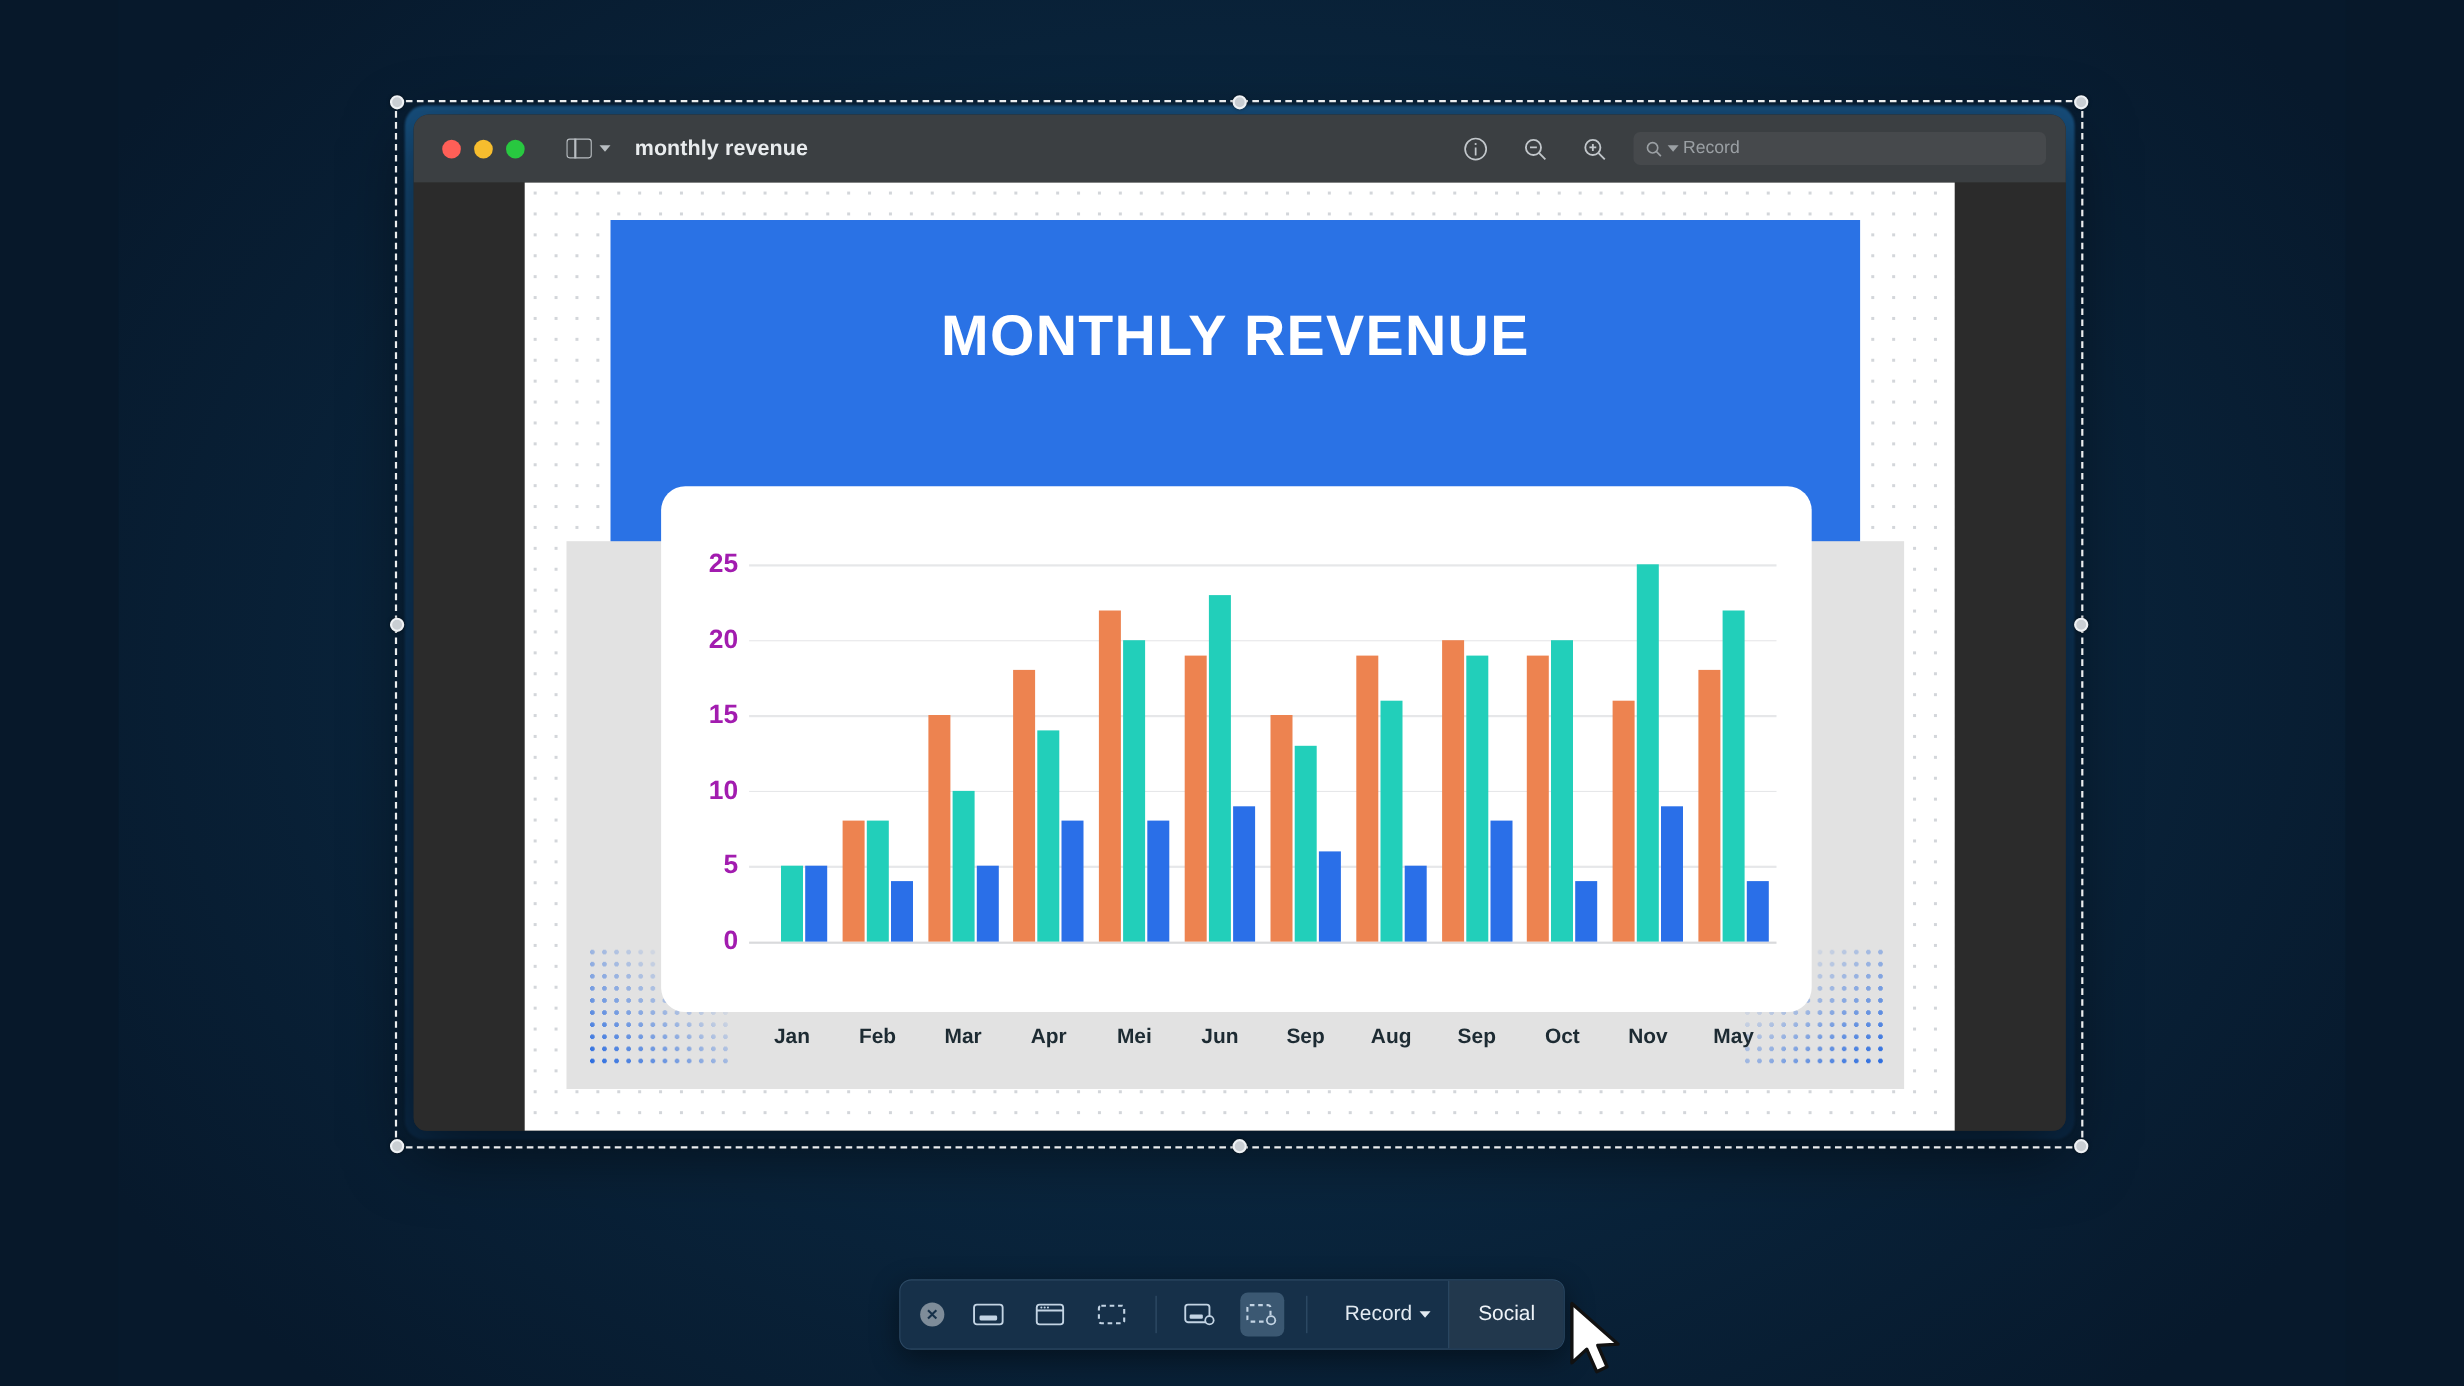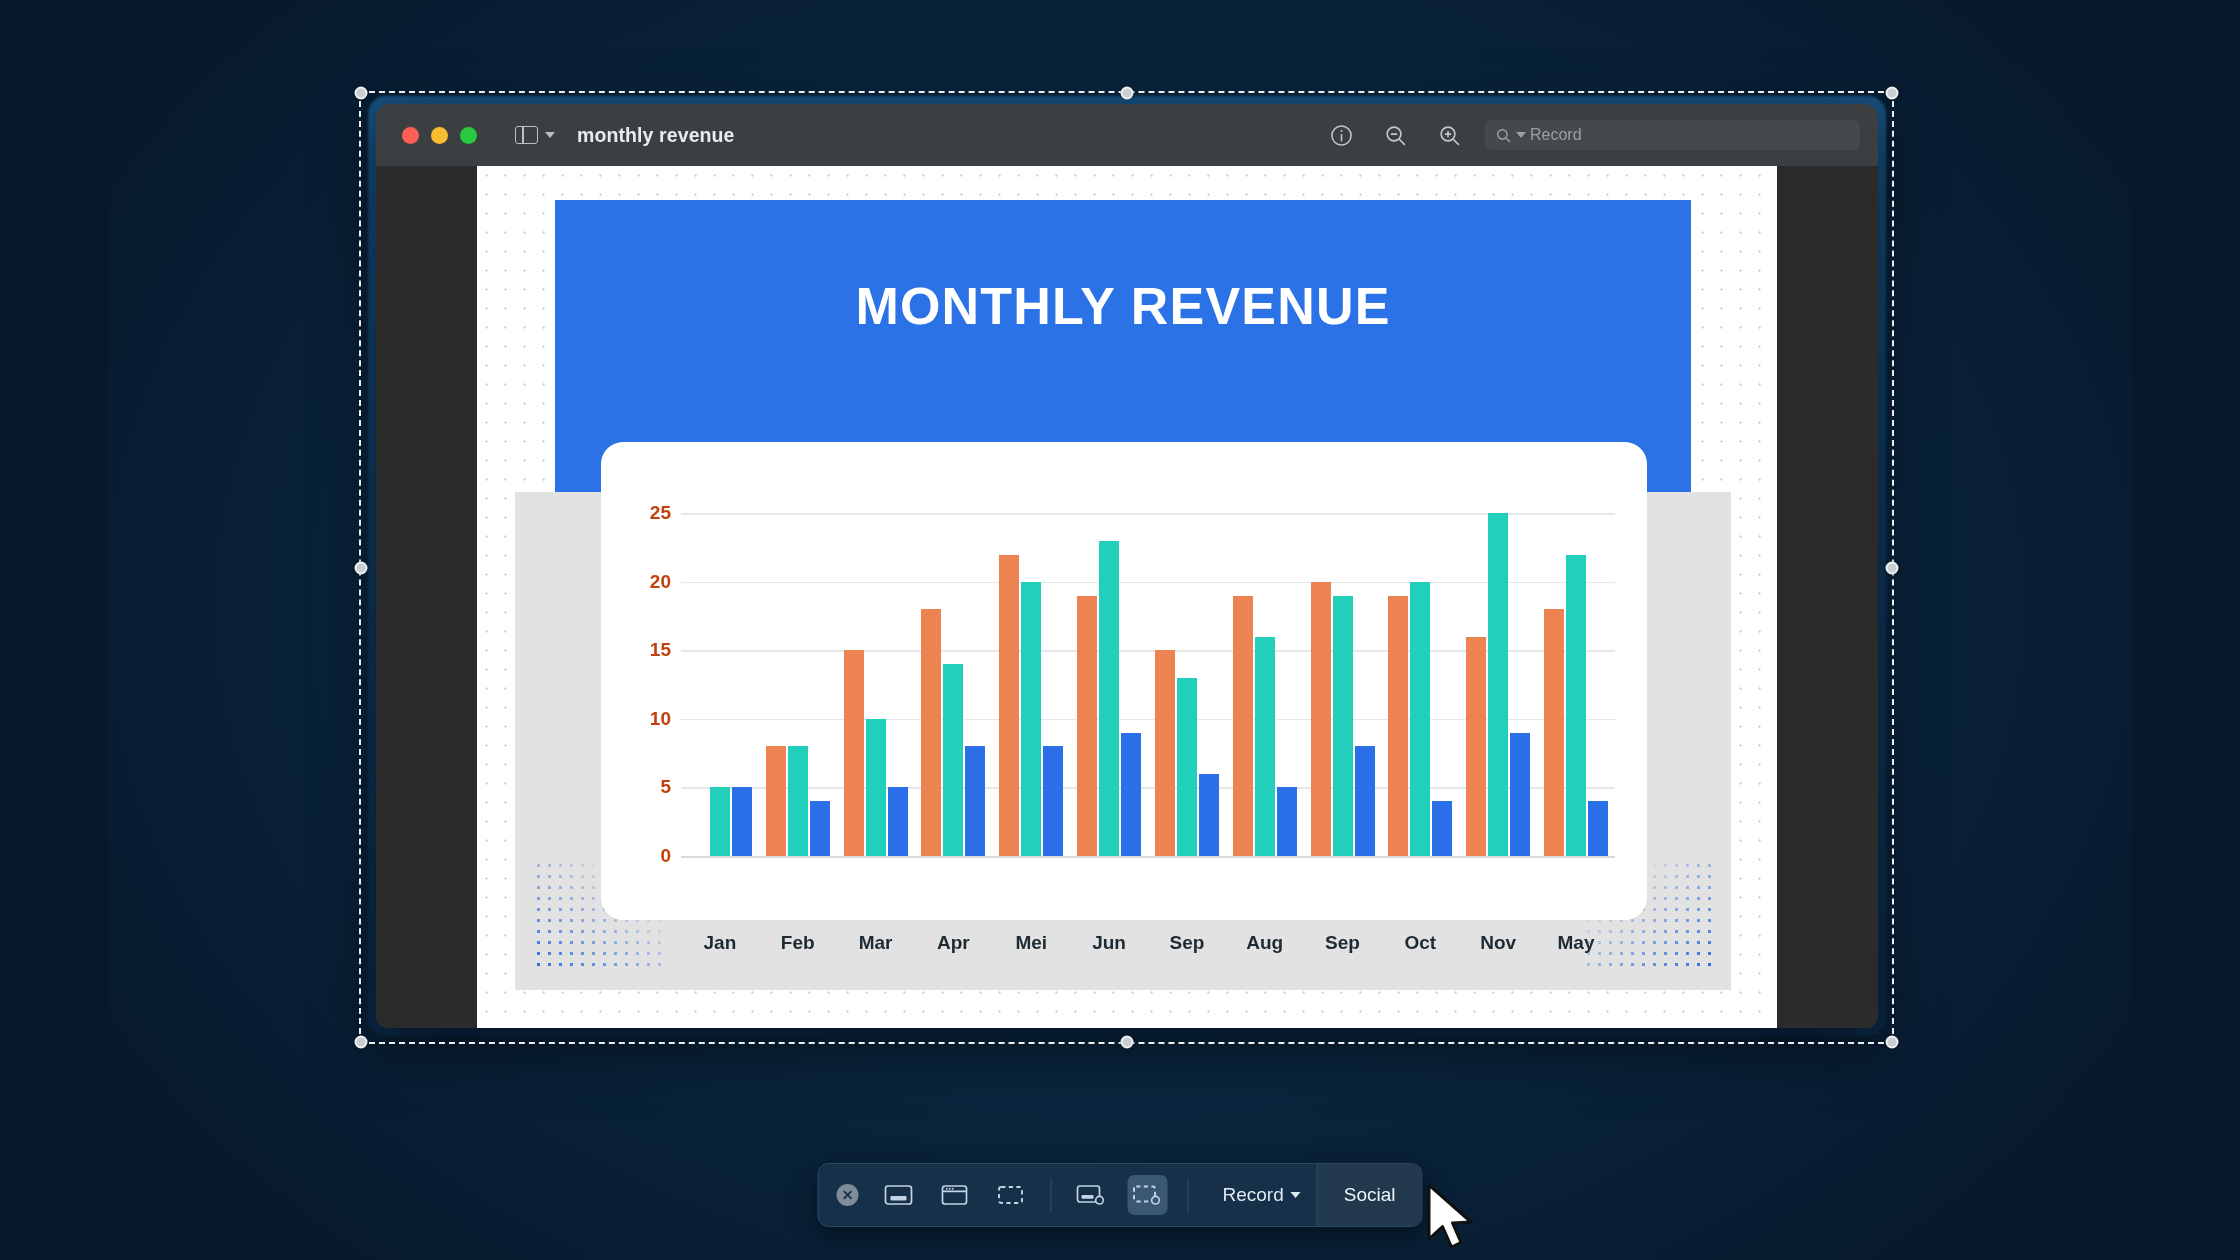--- a/index.html
+++ b/index.html
@@ -131,21 +131,21 @@
   
   .chart-card {
     position: absolute; left: 86px; top: 242px; width: 1046px; height: 478px;
     background: #fff; border-radius: 22px;
   }
   .plot { position: absolute; left: 0; top: 0; right: 0; bottom: 0; }
 
   .ylabels { position: absolute; left: 0; top: 0; width: 80px; height: 100%; }
   .ylab {
     position: absolute; right: 10px; transform: translateY(-50%);
-    font-size: 19px; color: #c2410c; font-weight: bold;
+    font-size: 24px; color: #a21caf; font-weight: bold;
   }
   .grid-area { position: absolute; left: 80px; right: 32px; top: 0; bottom: 0; }
   .gline { position: absolute; left: 0; right: 0; height: 1.5px; background: #e6e7e9; }
   .gline.zero { background: #d9dadc; }
 
   .bars { position: absolute; left: 0; right: 0; bottom: 0; top: 0; display: flex; align-items: flex-end; }
   .group { flex: 1; height: 100%; display: flex; align-items: flex-end; justify-content: center; gap: 2px; position: relative; }
   .bar { width: 20px; }
   .bar.online { background: var(--c-online); }
   .bar.social { background: var(--c-social); }

